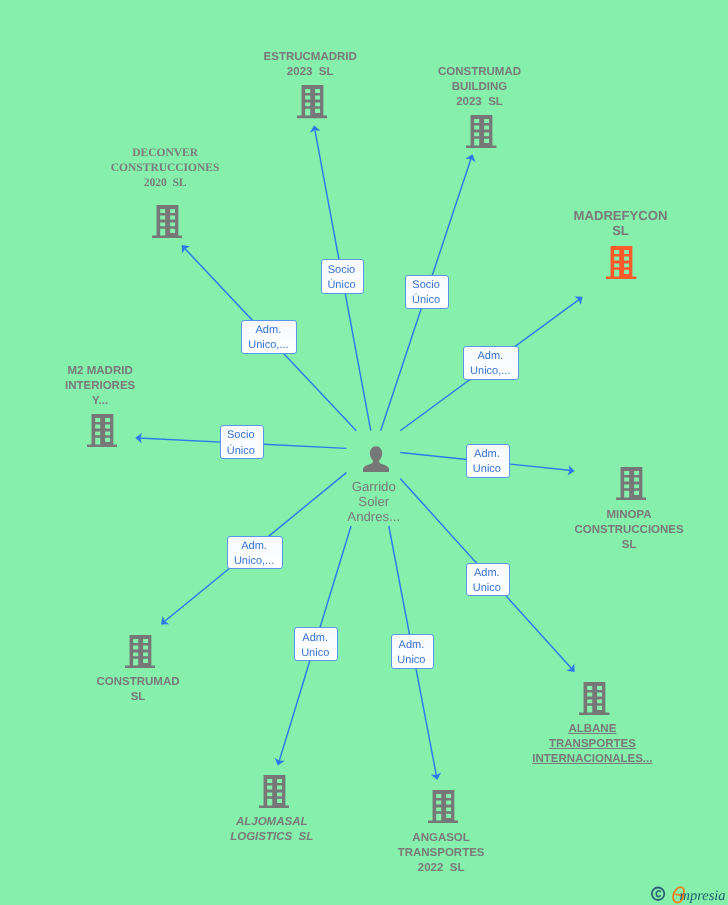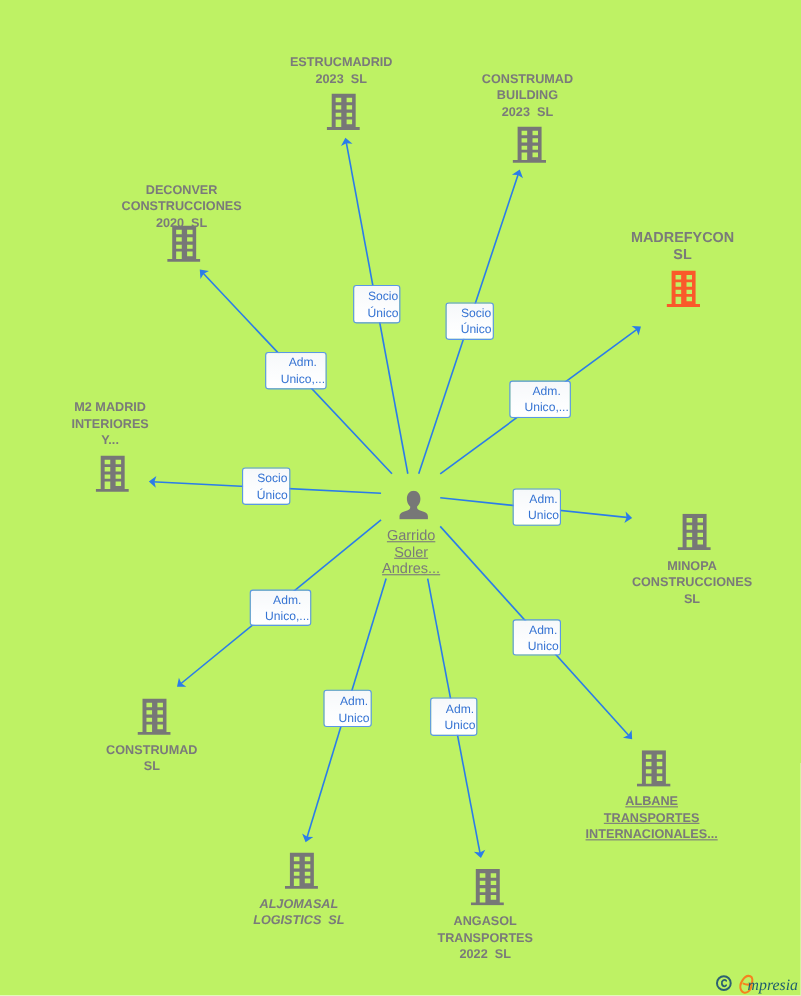--- a/index.html
+++ b/index.html
@@ -1,32 +1,32 @@
 <!DOCTYPE html>
 <html><head>
 <meta charset="utf-8">
 <style>
   html,body{margin:0;padding:0;background:#ffffff;}
   body{width:728px;height:905px;overflow:hidden;
        font-family:"Liberation Sans",sans-serif;
        -webkit-font-smoothing:antialiased;
        text-rendering:geometricPrecision;}
-  #graph{position:relative;width:728px;height:905px;background:#bef264;overflow:hidden;}
+  #graph{position:relative;width:728px;height:905px;background:#86efac;overflow:hidden;}
   svg#edge-layer{position:absolute;left:0;top:0;width:728px;height:905px;}
   .node{position:absolute;}
   .node-caption{position:absolute;text-align:center;
         font-size:11.5px;line-height:15.1px;font-weight:bold;color:#7a7a7a;
         white-space:pre;}
   .node-icon{position:absolute;}
   .edge-label{position:absolute;border:1.3px solid #5a97e8;border-radius:3px;
           background:linear-gradient(to bottom,#f6f8fa 0%,#fcfdfe 60%,#ffffff 100%);
           color:#3573d3;
           font-size:11px;line-height:15.1px;text-align:center;
           white-space:pre;box-sizing:border-box;
-          display:flex;align-items:center;justify-content:flex-end;}
+          display:flex;align-items:center;justify-content:center;}
   .edge-label > span{display:block;position:relative;left:-1px;top:1.5px;}
   #footer-logo{position:absolute;display:flex;align-items:flex-end;}
 </style>
 </head>
 <body>
 
 <div id="graph">
   <svg id="edge-layer" viewBox="0 0 728 905" width="728" height="905">
       <line x1="370.75" y1="430.70" x2="314.55" y2="128.15" stroke="#2b7ce9" stroke-width="1.45"></line>
       <path d="M 314.00 125.20 L 320.42 130.72 L 314.93 130.21 L 309.99 132.66 Z" fill="#2b7ce9"></path>
@@ -69,21 +69,21 @@
         <div class="node-icon" style="left: 606.3px; top: 246.3px;"><svg width="30.4" height="33.2" viewBox="0 0 30.4 33.2">
             <path fill="#fa5a2a" fill-rule="evenodd" d="M4.55,0 H26.35 V30.45 H30.4 V33.2 H0 V30.45 H4.55 Z M8.15,3.95 H13.25 V8.05 H8.15 Z M18.1,3.95 H23.1 V8.05 H18.1 Z M8.15,10.6 H13.25 V14.6 H8.15 Z M18.1,10.6 H23.1 V14.6 H18.1 Z M8.15,17.4 H13.25 V21.25 H8.15 Z M18.1,17.4 H23.1 V21.25 H18.1 Z M8.15,23.75 H13.25 V30.45 H8.15 Z M18.1,23.75 H23.1 V27.9 H18.1 Z"></path>
           </svg></div>
         <div class="node-caption" style="left: 500.5px; width: 240px; font-size: 13.1px; top: 208.1px;">MADREFYCON
 SL</div>
       </div>
       <div class="node" style="left: 0px; top: 0px;">
         <div class="node-icon" style="left: 151.9px; top: 205px;"><svg width="30.4" height="33.2" viewBox="0 0 30.4 33.2">
             <path fill="#777777" fill-rule="evenodd" d="M4.55,0 H26.35 V30.45 H30.4 V33.2 H0 V30.45 H4.55 Z M8.15,3.95 H13.25 V8.05 H8.15 Z M18.1,3.95 H23.1 V8.05 H18.1 Z M8.15,10.6 H13.25 V14.6 H8.15 Z M18.1,10.6 H23.1 V14.6 H18.1 Z M8.15,17.4 H13.25 V21.25 H8.15 Z M18.1,17.4 H23.1 V21.25 H18.1 Z M8.15,23.75 H13.25 V30.45 H8.15 Z M18.1,23.75 H23.1 V27.9 H18.1 Z"></path>
           </svg></div>
-        <div class="node-caption" style="left: 45.1px; width: 240px; top: 166px;">DECONVER
+        <div class="node-caption" style="left: 45.1px; width: 240px; top: 146px; font-family: Liberation Serif, serif;">DECONVER
 CONSTRUCCIONES
 2020  SL</div>
       </div>
       <div class="node" style="left: 0px; top: 0px;">
         <div class="node-icon" style="left: 86.9px; top: 414.3px;"><svg width="30.4" height="33.2" viewBox="0 0 30.4 33.2">
             <path fill="#777777" fill-rule="evenodd" d="M4.55,0 H26.35 V30.45 H30.4 V33.2 H0 V30.45 H4.55 Z M8.15,3.95 H13.25 V8.05 H8.15 Z M18.1,3.95 H23.1 V8.05 H18.1 Z M8.15,10.6 H13.25 V14.6 H8.15 Z M18.1,10.6 H23.1 V14.6 H18.1 Z M8.15,17.4 H13.25 V21.25 H8.15 Z M18.1,17.4 H23.1 V21.25 H18.1 Z M8.15,23.75 H13.25 V30.45 H8.15 Z M18.1,23.75 H23.1 V27.9 H18.1 Z"></path>
           </svg></div>
         <div class="node-caption" style="left: -19.9px; width: 240px; top: 364.3px;">M2 MADRID
 INTERIORES
 Y...</div>
@@ -123,21 +123,21 @@
             <path fill="#777777" fill-rule="evenodd" d="M4.55,0 H26.35 V30.45 H30.4 V33.2 H0 V30.45 H4.55 Z M8.15,3.95 H13.25 V8.05 H8.15 Z M18.1,3.95 H23.1 V8.05 H18.1 Z M8.15,10.6 H13.25 V14.6 H8.15 Z M18.1,10.6 H23.1 V14.6 H18.1 Z M8.15,17.4 H13.25 V21.25 H8.15 Z M18.1,17.4 H23.1 V21.25 H18.1 Z M8.15,23.75 H13.25 V30.45 H8.15 Z M18.1,23.75 H23.1 V27.9 H18.1 Z"></path>
           </svg></div>
         <div class="node-caption" style="left: 321.1px; width: 240px; top: 830.7px;">ANGASOL
 TRANSPORTES
 2022  SL</div>
       </div>
       <div class="node" style="left: 0px; top: 0px;">
         <div class="node-icon" style="left: 362.7px; top: 445.8px;"><svg width="26.1" height="26.6" viewBox="0 0 26.1 26.6">
             <path fill="#777777" d="M13.05,0.2 C16.45,0.2 19.2,3.1 19.2,7.3 C19.2,11.6 16.45,15.6 13.05,15.6 C9.65,15.6 6.9,11.6 6.9,7.3 C6.9,3.1 9.65,0.2 13.05,0.2 Z M9.9,12.4 H16.2 V15.4 C16.2,16.6 17.0,17.3 18.3,17.8 L22.2,19.3 C24.6,20.2 26.1,21.6 26.1,23.6 V26.6 H0 V23.6 C0,21.6 1.5,20.2 3.9,19.3 L7.8,17.8 C9.1,17.3 9.9,16.6 9.9,15.4 Z"></path>
           </svg></div>
-        <div class="node-caption" style="left: 253.75px; width: 240px; font-size: 13.2px; font-weight: normal; line-height: 15.2px; top: 478.7px; text-decoration: underline;">Garrido
+        <div class="node-caption" style="left: 253.75px; width: 240px; font-size: 13.2px; font-weight: normal; line-height: 15.2px; top: 478.7px;">Garrido
 Soler
 Andres...</div>
       </div>
     </div>
   <div id="label-layer">
       <div class="edge-label" style="width: 43.7px; height: 34.9px; left: 320.6px; top: 259.3px;"><span>Socio
 Único</span></div>
       <div class="edge-label" style="width: 43.6px; height: 34px; left: 405.3px; top: 274.6px;"><span>Socio
 Único</span></div>
       <div class="edge-label" style="width: 55.7px; height: 34.1px; left: 463.45px; top: 345.65px;"><span>Adm.

